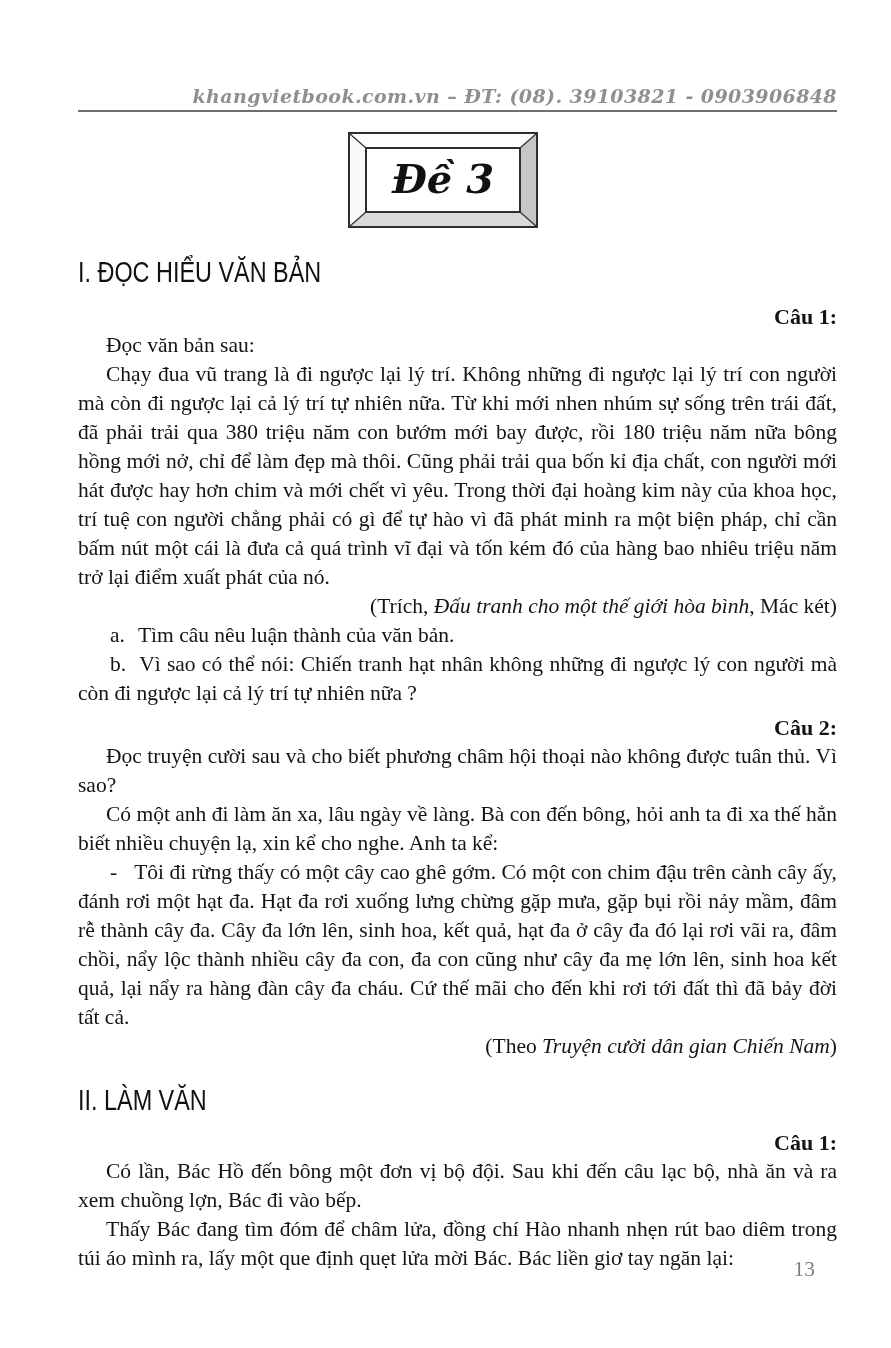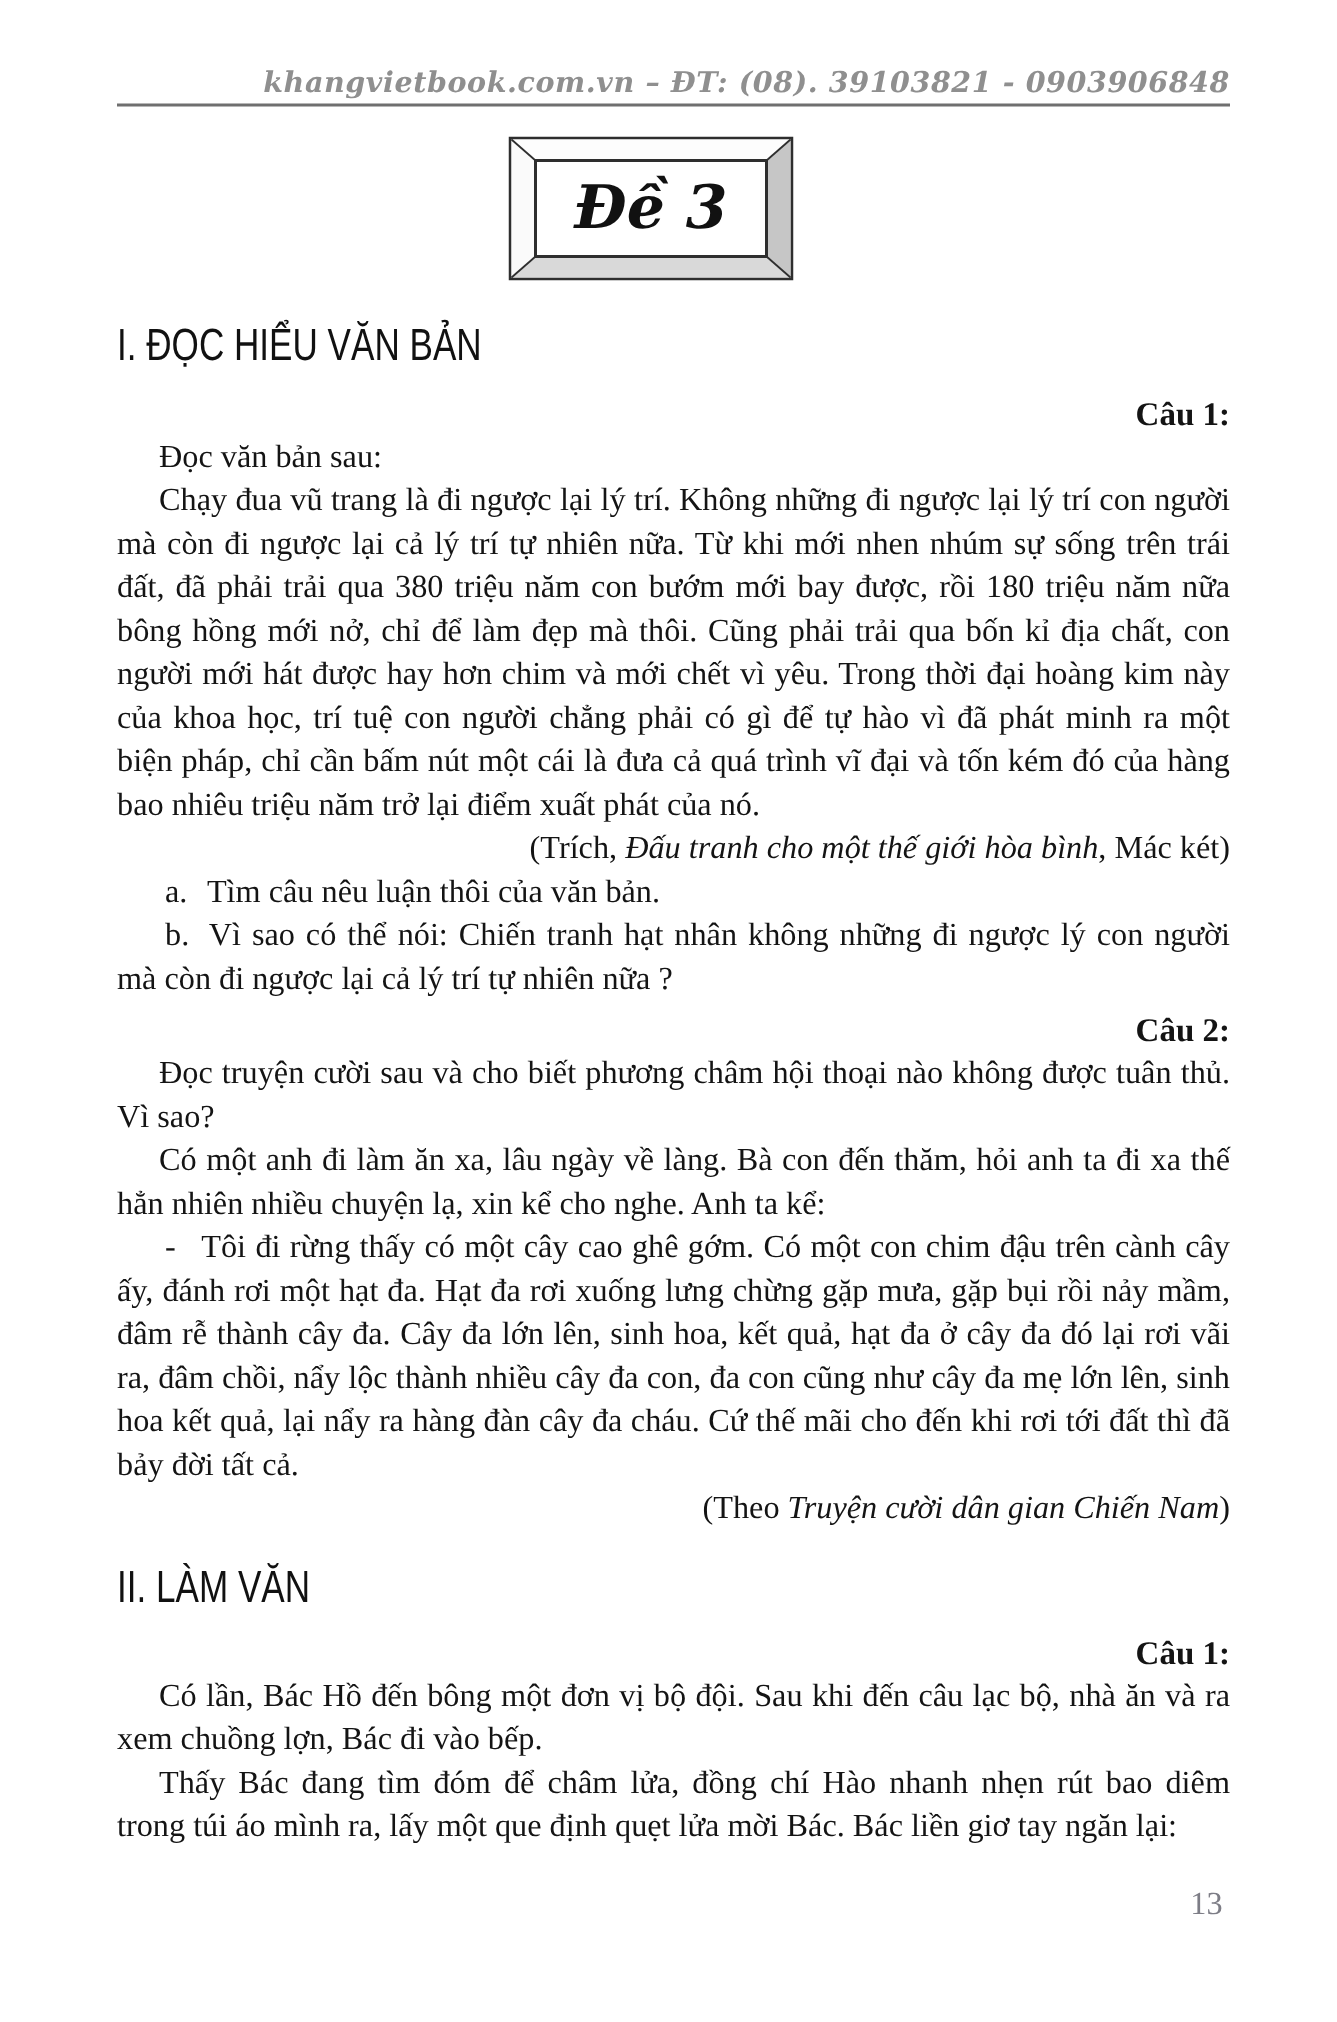--- a/index.html
+++ b/index.html
@@ -1,21 +1,21 @@
 <!DOCTYPE html>
 <html lang="vi" style="--muted: #8f8f8f; --rule: #6f6f6f; --pageno: #7d7d86;"><head>
 <meta charset="utf-8">
 <style>
   html,body { margin:0; padding:0; background:#ffffff; }
   .page {
     position:relative; width:891px; height:1348px; margin:0 auto;
     background:#fff; overflow:hidden;
     font-family:"Liberation Serif", serif; color:#161616;
   }
-  .content { padding:0 71px 0 78px; }
+  .content { padding:0 54px 0 78px;margin-top:41px; }
 
   
   .header { padding-top:44px; text-align:right; }
   .header-text {
     font-style:italic; font-weight:bold; font-size:19px;
     color:var(--muted,#8f8f8f); letter-spacing:.4px;
     font-family:"DejaVu Serif", serif;
   }
   .header-rule { border-bottom:2px solid var(--rule,#6f6f6f); margin-top:3px; }
 
@@ -81,26 +81,26 @@
     <div class="sec-heading">
       <span class="squeeze">I. ĐỌC HIỂU VĂN BẢN</span>
     </div>
 
     <p class="bt lbl">Câu 1:</p>
     <p class="bt">Đọc văn bản sau:</p>
     <p class="bt it">Chạy đua vũ trang là đi ngược lại lý trí. Không những đi ngược lại lý trí con người mà còn đi ngược lại cả lý trí tự nhiên nữa. Từ khi mới nhen nhúm sự sống trên trái đất, đã phải trải qua 380 triệu năm con bướm mới bay được, rồi 180 triệu năm nữa bông hồng mới nở, chỉ để làm đẹp mà thôi. Cũng phải trải qua bốn kỉ địa chất, con người mới hát được hay hơn chim và mới chết vì yêu. Trong thời đại hoàng kim này của khoa học, trí tuệ con người chẳng phải có gì để tự hào vì đã phát minh ra một biện pháp, chỉ cần bấm nút một cái là đưa cả quá trình vĩ đại và tốn kém đó của hàng bao nhiêu triệu năm trở lại điểm xuất phát của nó.</p>
 
     <p class="bt cit"><span>(Trích, </span><span class="t">Đấu tranh cho một thế giới hòa bình</span><span>, Mác két)</span></p>
 
-    <p class="bt item"><span class="ilabel">a.</span><span>Tìm câu nêu luận thôi của văn bản.</span></p>
+    <p class="bt item"><span class="ilabel">a.</span><span>Tìm câu nêu luận thành của văn bản.</span></p>
     <p class="bt item"><span class="ilabel">b.</span><span>Vì sao có thể nói: Chiến tranh hạt nhân không những đi ngược lý con người mà còn đi ngược lại cả lý trí tự nhiên nữa ?</span></p>
 
     <p class="bt lbl">Câu 2:</p>
     <p class="bt">Đọc truyện cười sau và cho biết phương châm hội thoại nào không được tuân thủ. Vì sao?</p>
-    <p class="bt it">Có một anh đi làm ăn xa, lâu ngày về làng. Bà con đến thăm, hỏi anh ta đi xa thế hẳn nhiên nhiều chuyện lạ, xin kể cho nghe. Anh ta kể:</p>
+    <p class="bt it">Có một anh đi làm ăn xa, lâu ngày về làng. Bà con đến bông, hỏi anh ta đi xa thế hẳn biết nhiều chuyện lạ, xin kể cho nghe. Anh ta kể:</p>
     <p class="bt it item dash"><span class="ilabel">-</span><span>Tôi đi rừng thấy có một cây cao ghê gớm. Có một con chim đậu trên cành cây ấy, đánh rơi một hạt đa. Hạt đa rơi xuống lưng chừng gặp mưa, gặp bụi rồi nảy mầm, đâm rễ thành cây đa. Cây đa lớn lên, sinh hoa, kết quả, hạt đa ở cây đa đó lại rơi vãi ra, đâm chồi, nẩy lộc thành nhiều cây đa con, đa con cũng như cây đa mẹ lớn lên, sinh hoa kết quả, lại nẩy ra hàng đàn cây đa cháu. Cứ thế mãi cho đến khi rơi tới đất thì đã bảy đời tất cả.</span></p>
 
     <p class="bt cit"><span>(Theo </span><span class="t">Truyện cười dân gian Chiến Nam</span><span>)</span></p>
 
     <div class="sec-heading second">
       <span class="squeeze">II. LÀM VĂN</span>
     </div>
 
     <p class="bt lbl">Câu 1:</p>
     <p class="bt it">Có lần, Bác Hồ đến bông một đơn vị bộ đội. Sau khi đến câu lạc bộ, nhà ăn và ra xem chuồng lợn, Bác đi vào bếp.</p>

